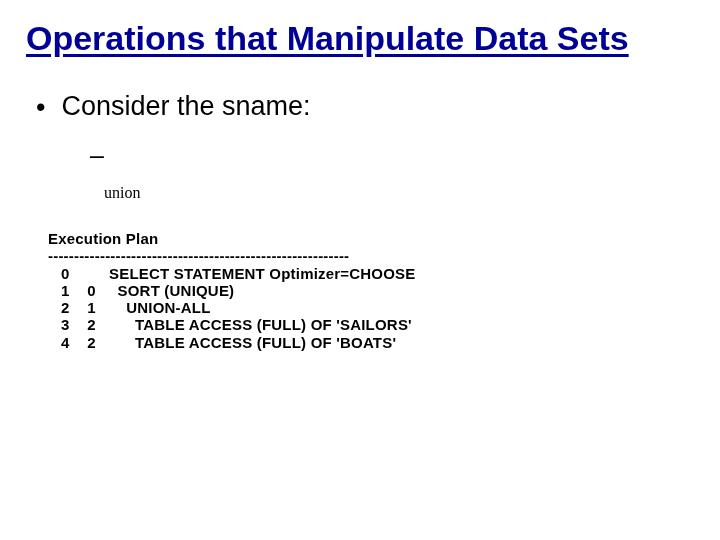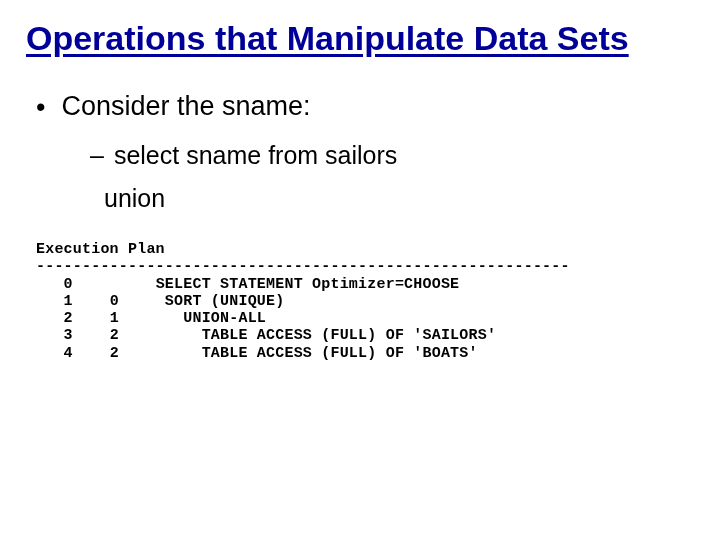--- a/index.html
+++ b/index.html
@@ -45,27 +45,28 @@
   }
   .sub-bullet {
     display: flex;
     align-items: flex-start;
   }
   .sub-bullet .dash {
     margin-right: 10px;
   }
   .sub-cont {
     margin-left: 78px;
-    font-size: 25px;
+    font-size: 16px;
     margin-bottom: 14px;
+    font-family: Liberation Serif, serif;
   }
   .plan-block {
     margin-top: 28px;
-    margin-left: 10px;
-    font-family: Liberation Mono, monospace;
+    margin-left: 22px;
+    font-family: Liberation Sans, sans-serif;
     font-size: 15px;
     font-weight: bold;
     white-space: pre;
     line-height: 1.15;
     letter-spacing: 0.2px;
   }
 </style>
 </head>
 <body>
 
@@ -74,21 +75,20 @@
   <h1 class="title">Operations that Manipulate Data Sets</h1>
 
   <div class="bullet-l1">
     <span class="dot">•</span>
     <span>Consider the sname:</span>
   </div>
 
   <div class="sub">
     <div class="sub-bullet">
       <span class="dash">–</span>
-      <span>select sname from sailors</span>
     </div>
   </div>
 
   <div class="sub-cont">union</div>
 
 
   <div class="plan-block"><span>Execution Plan</span>
 <span>----------------------------------------------------------</span>
    <span>0</span>      <span> </span>  <span>SELECT STATEMENT Optimizer=CHOOSE</span>
    <span>1</span>    <span>0</span>   <span>  SORT (UNIQUE)</span>

